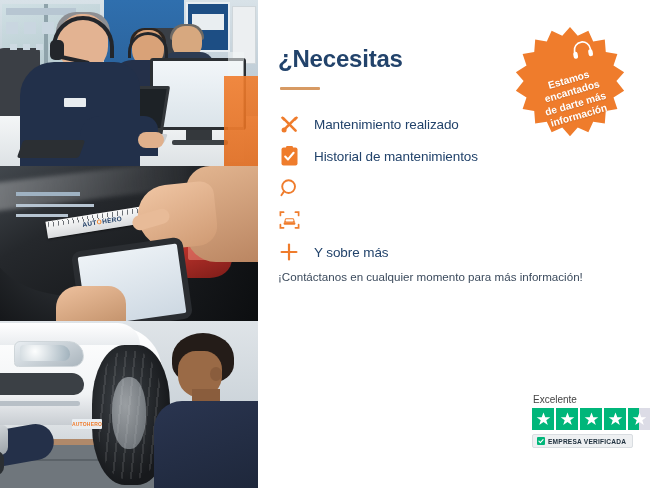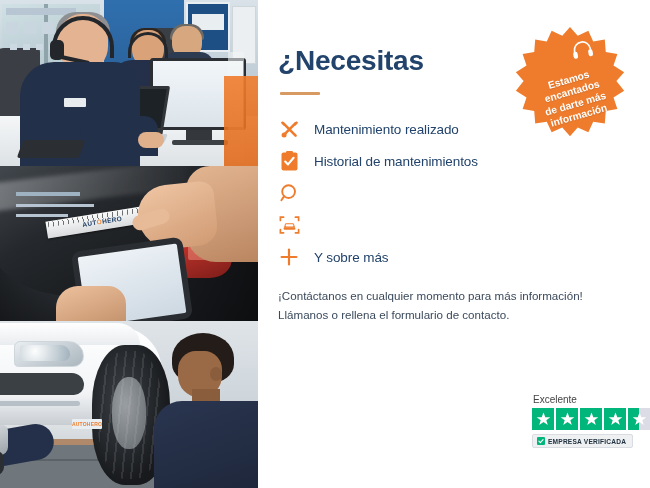--- a/index.html
+++ b/index.html
@@ -172,39 +172,39 @@
   .p3-glove2 { position:absolute; left:-24px; top:130px; width:28px; height:24px; background:#2b2f33; border-radius:8px; }
 
   
   .content {
     position: relative;
     flex: 1 1 auto;
     padding: 44px 0 0 20px;
   }
   .headline {
     color: #22436b;
-    font-size: 28px;
+    font-size: 24px;
     font-weight: 700;
     line-height: 1.22;
     letter-spacing: -0.2px;
     max-width: 250px;
   }
   .rule { width: 40px; height: 3px; background: #d79a63; margin: 14px 0 0 2px; border-radius: 1px; }
 
   .features { list-style: none; margin: 18px 0 0 0; padding: 0; }
   .feature {
     display: flex; align-items: center;
     height: 32px;
     gap: 14px;
   }
   .f-icon { width: 22px; min-width: 22px; height: 22px; display:flex; align-items:center; justify-content:center; }
   .f-label { color: #22436b; font-size: 13.5px; letter-spacing: -0.1px; }
 
   .contact {
-    margin-top: 14px;
+    margin-top: 0;
     color: #3b4a5c;
     font-size: 11.6px;
     line-height: 1.62;
     max-width: 360px;
   }
 
   
   .badge {
     position: absolute; right: 22px; top: 25px;
     width: 116px; height: 116px;
@@ -423,21 +423,20 @@
               <line x1="2.6" y1="10" x2="17.4" y2="10"></line>
             </g>
           </svg>
         </span>
         <span class="f-label">Y sobre más</span>
       </li>
     </ul>
 
     <p class="contact">
       <span>¡Contáctanos en cualquier momento para más información!</span><br>
-      <span>Llámanos o rellena el formulario de contacto.</span>
     </p>
 
     <div class="badge">
       <svg viewBox="0 0 120 120" width="116" height="116">
         <path d="M60 2 L68 11 L79 6 L84 17 L96 15 L97 28 L109 30 L105 42 L116 49 L108 58 L116 68 L105 75 L109 87 L97 89 L96 102 L84 100 L79 111 L68 106 L60 115 L52 106 L41 111 L36 100 L24 102 L23 89 L11 87 L15 75 L4 68 L12 58 L4 49 L15 42 L11 30 L23 28 L24 15 L36 17 L41 6 L52 11 Z" fill="#ef7c2c"></path>
       </svg>
       <div class="badge-head">
         <svg width="22" height="18" viewBox="0 0 22 18">
           <path d="M3 11 V9 A8 8 0 0 1 19 9 V11" fill="none" stroke="#ffffff" stroke-width="1.7" stroke-linecap="round"></path>
           <rect x="1.2" y="9.6" width="4.4" height="7" rx="2.1" fill="#ffffff"></rect>

